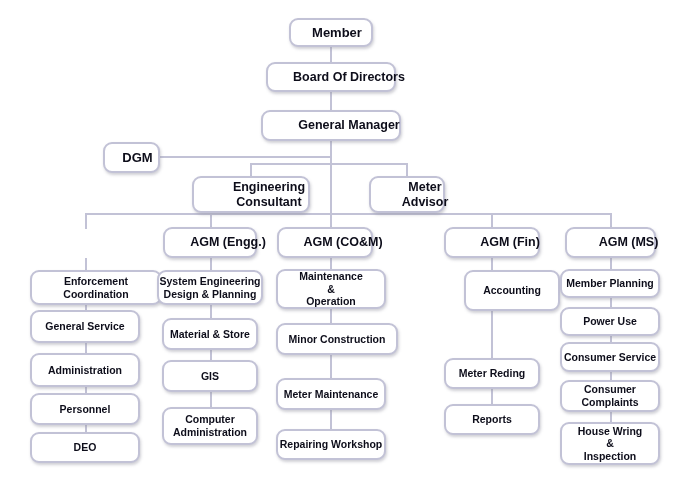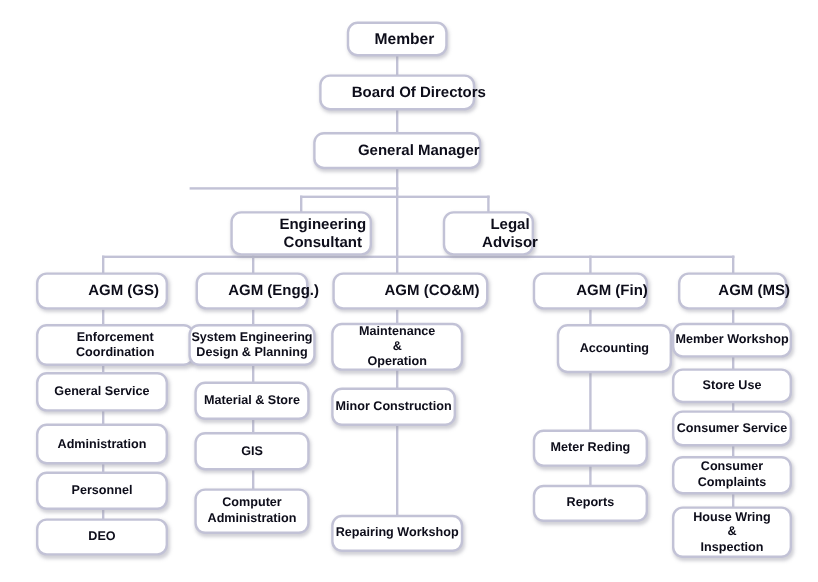--- a/index.html
+++ b/index.html
@@ -49,57 +49,58 @@
   <div class="line v" style="left:85px;top:258px;height:180px"></div>
   <div class="line v" style="left:210px;top:258px;height:155px"></div>
   <div class="line v" style="left:330px;top:258px;height:177px"></div>
   <div class="line v" style="left:491px;top:258px;height:152px"></div>
   <div class="line v" style="left:610px;top:258px;height:170px"></div>
 
   <div class="node top1" style="left:289px;top:18px;width:84px;height:29px">Member</div>
   <div class="node head" style="left:266px;top:62px;width:130px;height:30px">Board Of Directors</div>
   <div class="node head" style="left:261px;top:110px;width:140px;height:31px">General Manager</div>
 
+  <div class="node top1" style="left:103px;top:142px;width:57px;height:31px">DGM</div>
   <div class="node head" style="left:192px;top:176px;width:118px;height:37px">Engineering
 Consultant</div>
-  <div class="node head" style="left:369px;top:176px;width:76px;height:37px">Legal
+  <div class="node head" style="left:369px;top:176px;width:76px;height:37px">Meter
 Advisor</div>
 
-  <div class="node head" style="left:30px;top:227px;width:110px;height:31px">AGM (GS)</div>
   <div class="node head" style="left:163px;top:227px;width:94px;height:31px">AGM (Engg.)</div>
-  <div class="node head" style="left:277px;top:227px;width:130px;height:31px">AGM (CO&amp;M)</div>
+  <div class="node head" style="left:277px;top:227px;width:96px;height:31px">AGM (CO&amp;M)</div>
   <div class="node head" style="left:444px;top:227px;width:96px;height:31px">AGM (Fin)</div>
   <div class="node head" style="left:565px;top:227px;width:91px;height:31px">AGM (MS)</div>
 
   <div class="node child" style="left:30px;top:270px;width:132px;height:35px">Enforcement
 Coordination</div>
   <div class="node child" style="left:30px;top:310px;width:110px;height:33px">General Service</div>
   <div class="node child" style="left:30px;top:353px;width:110px;height:34px">Administration</div>
   <div class="node child" style="left:30px;top:393px;width:110px;height:32px">Personnel</div>
   <div class="node child" style="left:30px;top:432px;width:110px;height:31px">DEO</div>
 
   <div class="node child" style="left:157px;top:270px;width:106px;height:35px">System Engineering
 Design &amp; Planning</div>
   <div class="node child" style="left:162px;top:318px;width:96px;height:32px">Material &amp; Store</div>
   <div class="node child" style="left:162px;top:360px;width:96px;height:32px">GIS</div>
   <div class="node child" style="left:162px;top:407px;width:96px;height:38px">Computer
 Administration</div>
 
   <div class="node child" style="left:276px;top:269px;width:110px;height:40px">Maintenance
 &amp;
 Operation</div>
-  <div class="node child" style="left:276px;top:323px;width:104px;height:32px">Minor Construction</div>
+  <div class="node child" style="left:276px;top:323px;width:122px;height:32px">Minor Construction</div>
+  <div class="node child" style="left:276px;top:378px;width:110px;height:32px">Meter Maintenance</div>
   <div class="node child" style="left:276px;top:429px;width:110px;height:31px">Repairing Workshop</div>
 
   <div class="node child" style="left:464px;top:270px;width:96px;height:41px">Accounting</div>
   <div class="node child" style="left:444px;top:358px;width:96px;height:31px">Meter Reding</div>
   <div class="node child" style="left:444px;top:404px;width:96px;height:31px">Reports</div>
 
-  <div class="node child" style="left:560px;top:269px;width:100px;height:29px">Member Workshop</div>
-  <div class="node child" style="left:560px;top:307px;width:100px;height:29px">Store Use</div>
+  <div class="node child" style="left:560px;top:269px;width:100px;height:29px">Member Planning</div>
+  <div class="node child" style="left:560px;top:307px;width:100px;height:29px">Power Use</div>
   <div class="node child" style="left:560px;top:342px;width:100px;height:30px">Consumer Service</div>
   <div class="node child" style="left:560px;top:380px;width:100px;height:32px">Consumer
 Complaints</div>
   <div class="node child" style="left:560px;top:422px;width:100px;height:43px">House Wring
 &amp;
 Inspection</div>
 
 </div>
 
 </body></html>

